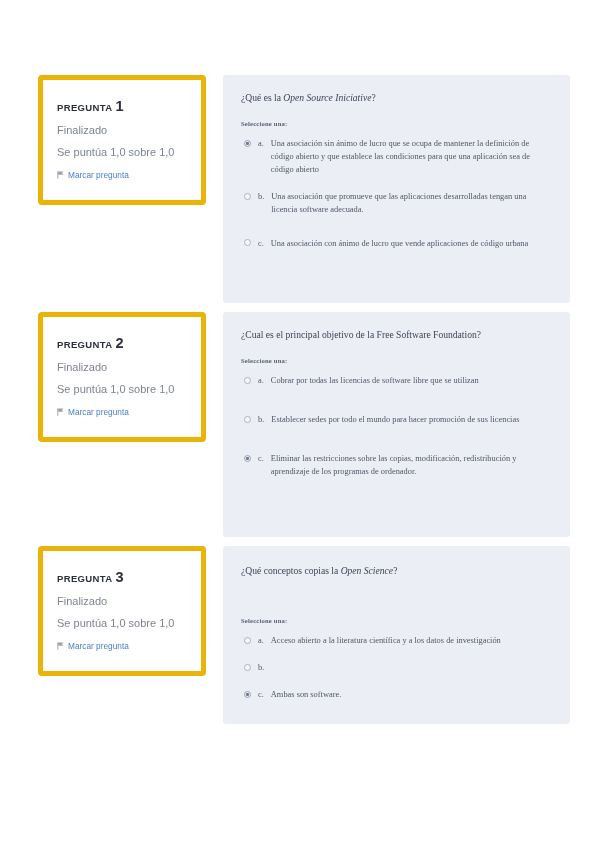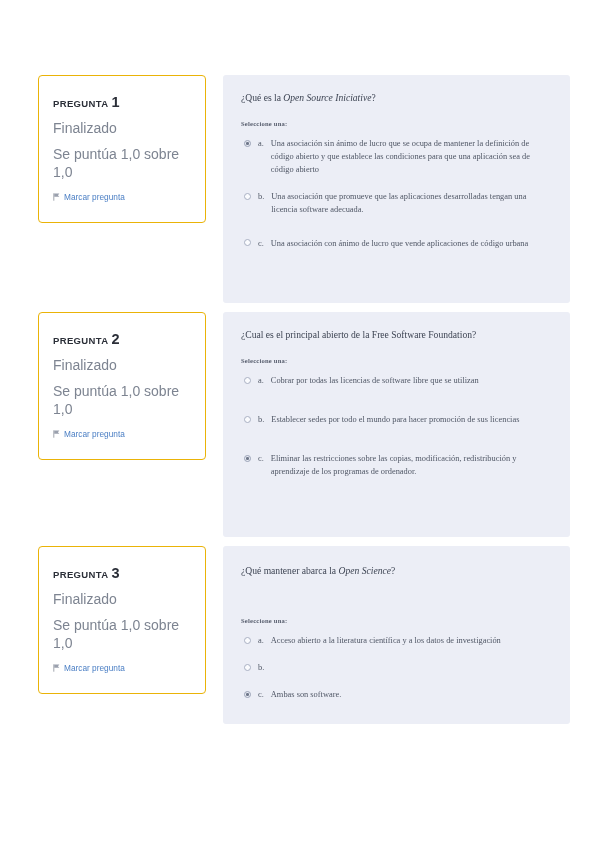--- a/index.html
+++ b/index.html
@@ -20,21 +20,21 @@
   }
   .question-block {
     display: flex;
     align-items: flex-start;
     margin-bottom: 9px;
   }
   .info-card {
     width: 168px;
     flex: 0 0 168px;
     background: #ffffff;
-    border: 1px solid #eab308;
+    border: 5px solid #eab308;
     border-radius: 4px;
     box-sizing: border-box;
     padding: 18px 14px 20px 14px;
     margin-right: 17px;
     align-self: flex-start;
   }
   .info-title {
     font-size: 9.5px;
     font-weight: bold;
     color: #2b2f38;
@@ -42,21 +42,21 @@
     margin: 0 0 9px 0;
     white-space: nowrap;
   }
   .info-title .qnum {
     font-size: 14.5px;
     font-weight: bold;
     letter-spacing: 0;
     margin-left: 3px;
   }
   .info-line {
-    font-size: 14px;
+    font-size: 11px;
     color: #7d8491;
     margin-bottom: 8px;
     line-height: 1.3;
   }
   .info-line.score {
     margin-bottom: 10px;
   }
   .flag-row {
     display: flex;
     align-items: center;
@@ -205,21 +205,21 @@
         <span class="flag-icon">
           <svg viewBox="0 0 7 8" xmlns="http://www.w3.org/2000/svg">
             <path d="M0.8 0.3 L0.8 7.7" stroke="#8a8f9b" stroke-width="0.8" fill="none"></path>
             <path d="M1.2 0.6 L6.4 0.6 L4.9 2.2 L6.4 3.8 L1.2 3.8 Z" fill="#9aa0ad"></path>
           </svg>
         </span>
         <span>Marcar pregunta</span>
       </div>
     </div>
     <div class="qpanel" style="min-height:225px;">
-      <p class="qtext"><span>¿Cual es el principal abierto de la Free Software Foundation?</span><span class="it"></span><span></span></p>
+      <p class="qtext"><span>¿Cual es el principal objetivo de la Free Software Foundation?</span><span class="it"></span><span></span></p>
       <p class="choose">Seleccione una:</p>
       <ul class="answers">
         <li class="answer gap-lg">
           <span class="radio"></span>
           <span class="alabel">a.</span>
           <span class="atext">Cobrar por todas las licencias de software libre que se utilizan</span>
         </li>
         <li class="answer gap-lg">
           <span class="radio"></span>
           <span class="alabel">b.</span>
@@ -245,21 +245,21 @@
         <span class="flag-icon">
           <svg viewBox="0 0 7 8" xmlns="http://www.w3.org/2000/svg">
             <path d="M0.8 0.3 L0.8 7.7" stroke="#8a8f9b" stroke-width="0.8" fill="none"></path>
             <path d="M1.2 0.6 L6.4 0.6 L4.9 2.2 L6.4 3.8 L1.2 3.8 Z" fill="#9aa0ad"></path>
           </svg>
         </span>
         <span>Marcar pregunta</span>
       </div>
     </div>
     <div class="qpanel" style="min-height:178px; padding-top:18px;">
-      <p class="qtext" style="margin-bottom:40px;"><span>¿Qué mantener abarca la </span><span class="it">Open Science</span><span>?</span></p>
+      <p class="qtext" style="margin-bottom:40px;"><span>¿Qué conceptos copias la </span><span class="it">Open Science</span><span>?</span></p>
       <p class="choose">Seleccione una:</p>
       <ul class="answers">
         <li class="answer">
           <span class="radio"></span>
           <span class="alabel">a.</span>
           <span class="atext">Acceso abierto a la literatura científica y a los datos de investigación</span>
         </li>
         <li class="answer">
           <span class="radio"></span>
           <span class="alabel">b.</span>

